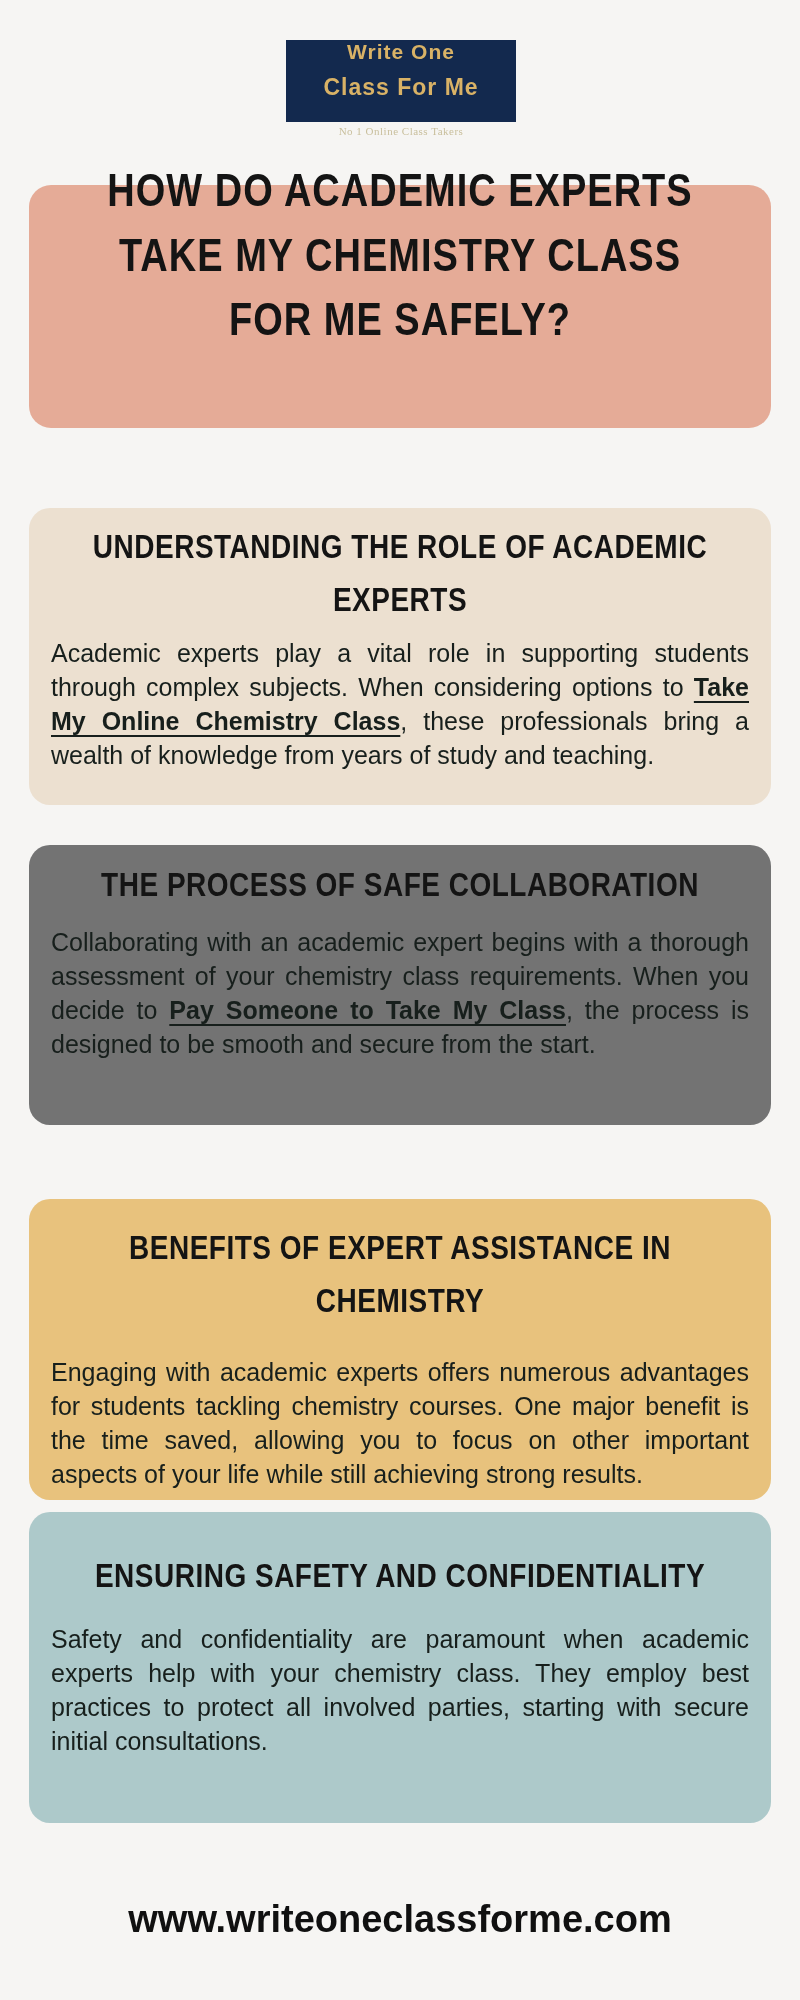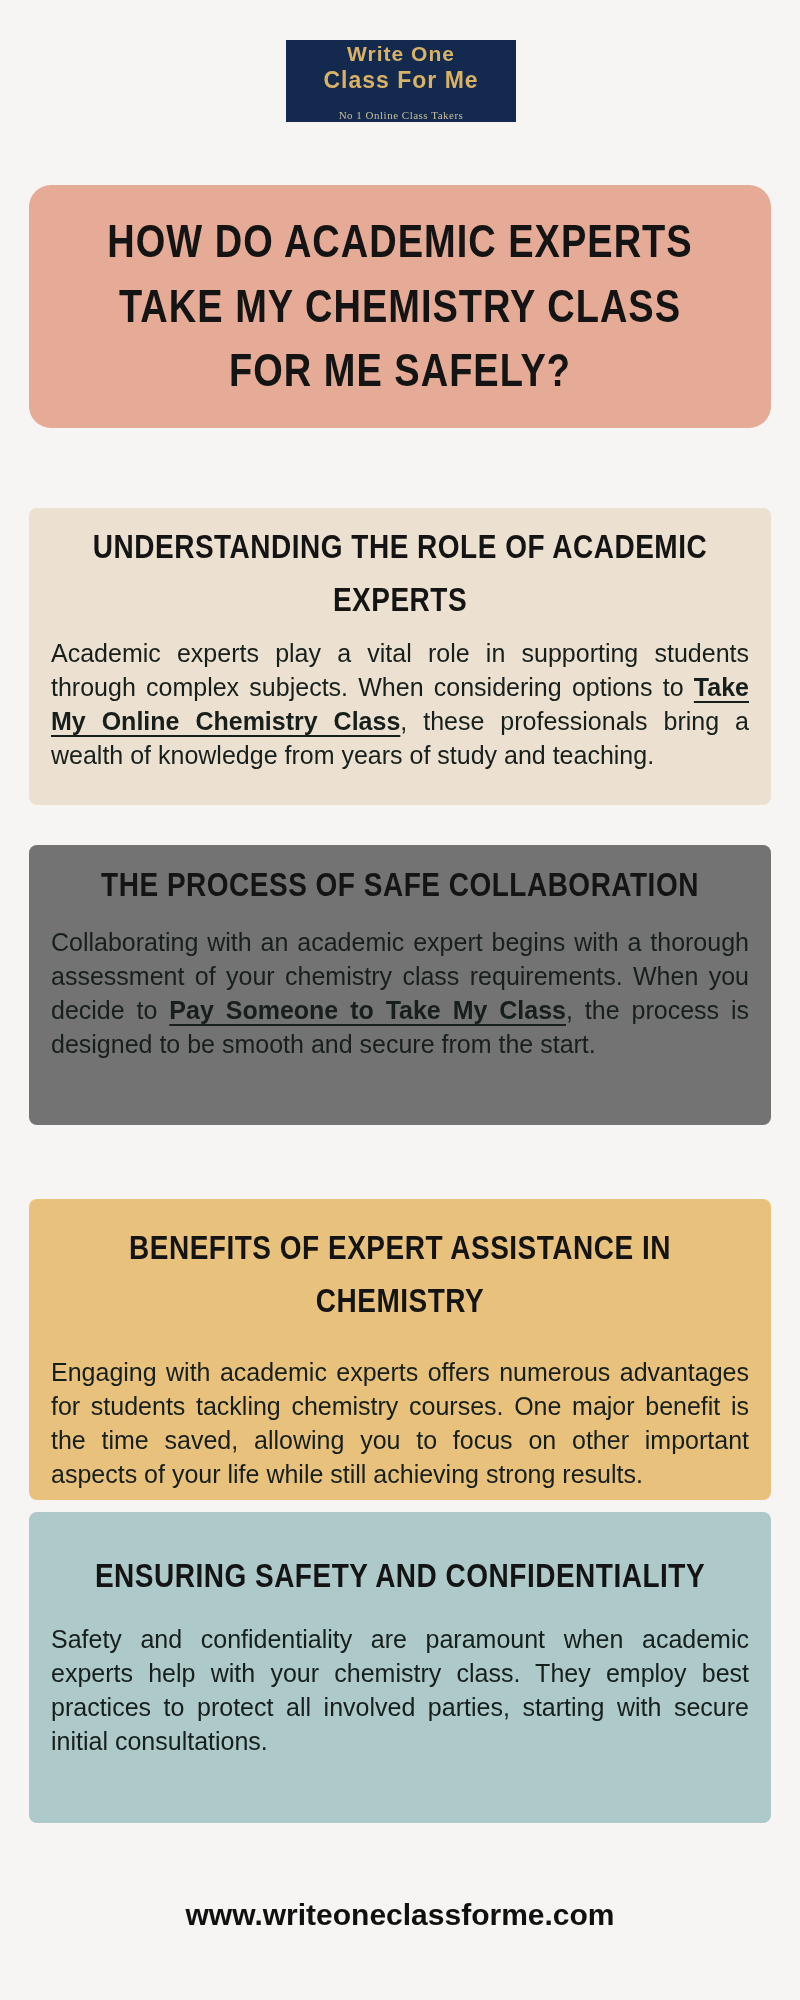--- a/index.html
+++ b/index.html
@@ -6,39 +6,39 @@
   html,body { background:#f6f5f3; }
   body { font-family:"Liberation Sans", sans-serif; }
   .page {
     position:relative; width:800px; height:2000px;
     background:#f6f5f3; overflow:hidden; margin:0 auto;
   }
   
   .logo {
     position:absolute; left:286px; top:40px; width:230px; height:82px;
     background:#13294e; display:flex; flex-direction:column;
-    align-items:center; justify-content:center; gap:1px;
+    align-items:center; gap:10px;
   }
   .logo-line1 { color:#d9b266; font-weight:bold; font-size:21px; letter-spacing:1px; }
   .logo-line2 { color:#d9b266; font-weight:bold; font-size:23px; letter-spacing:1px; }
   .logo-tagline { color:#c9bf9c; font-family:"Liberation Serif", serif; font-size:11px; margin-top:14px; letter-spacing:0.5px; }
   
   .title-box {
     position:absolute; left:29px; top:185px; width:742px; height:243px;
     background:#e5ab97; border-radius:22px;
-    display:flex; align-items:center; justify-content:center;
+    display:flex; justify-content:center;
   }
   .title-text {
     text-align:center; color:#141414; font-weight:bold;
     font-size:38px; line-height:53px; letter-spacing:1px;
     transform:scaleY(1.22); transform-origin:center;
   }
   
   .sec {
-    position:absolute; left:29px; width:742px; border-radius:8px;
+    position:absolute; left:29px; width:742px; border-radius:21px;
   }
   .sec-1 { top:508px;  height:297px; background:#ece0d0; padding-top:22px; }
   .sec-2 { top:845px;  height:280px; background:#737373; padding-top:18px; }
   .sec-3 { top:1172px; height:301px; background:#e8c27d; padding-top:32px;margin-top:27px; }
   .sec-4 { top:1512px; height:311px; background:#adc9ca; padding-top:42px; }
   .sec h2 {
     text-align:center; color:#141414; font-weight:bold;
     font-size:28px; line-height:44px; letter-spacing:0.5px;
     margin:0 30px; transform:scaleY(1.2); transform-origin:center;
   }
@@ -50,21 +50,21 @@
   .sec-3 p { margin-top:36px; }
   .sec-4 p { margin-top:24px; }
   .inline-link {
     font-weight:bold; color:inherit; text-decoration:underline;
     text-decoration-thickness:2px; text-underline-offset:5px;
     cursor:pointer;
   }
   
   .footer {
     position:absolute; left:0; top:1898px; width:800px;
-    text-align:center; font-weight:bold; font-size:30px; color:#101010;
+    text-align:center; font-weight:bold; font-size:38px; color:#101010;
   }
 </style>
 </head>
 <body>
 
 <div class="page">
 
   <div class="logo">
     <div class="logo-line1">Write One</div>
     <div class="logo-line2">Class For Me</div>

